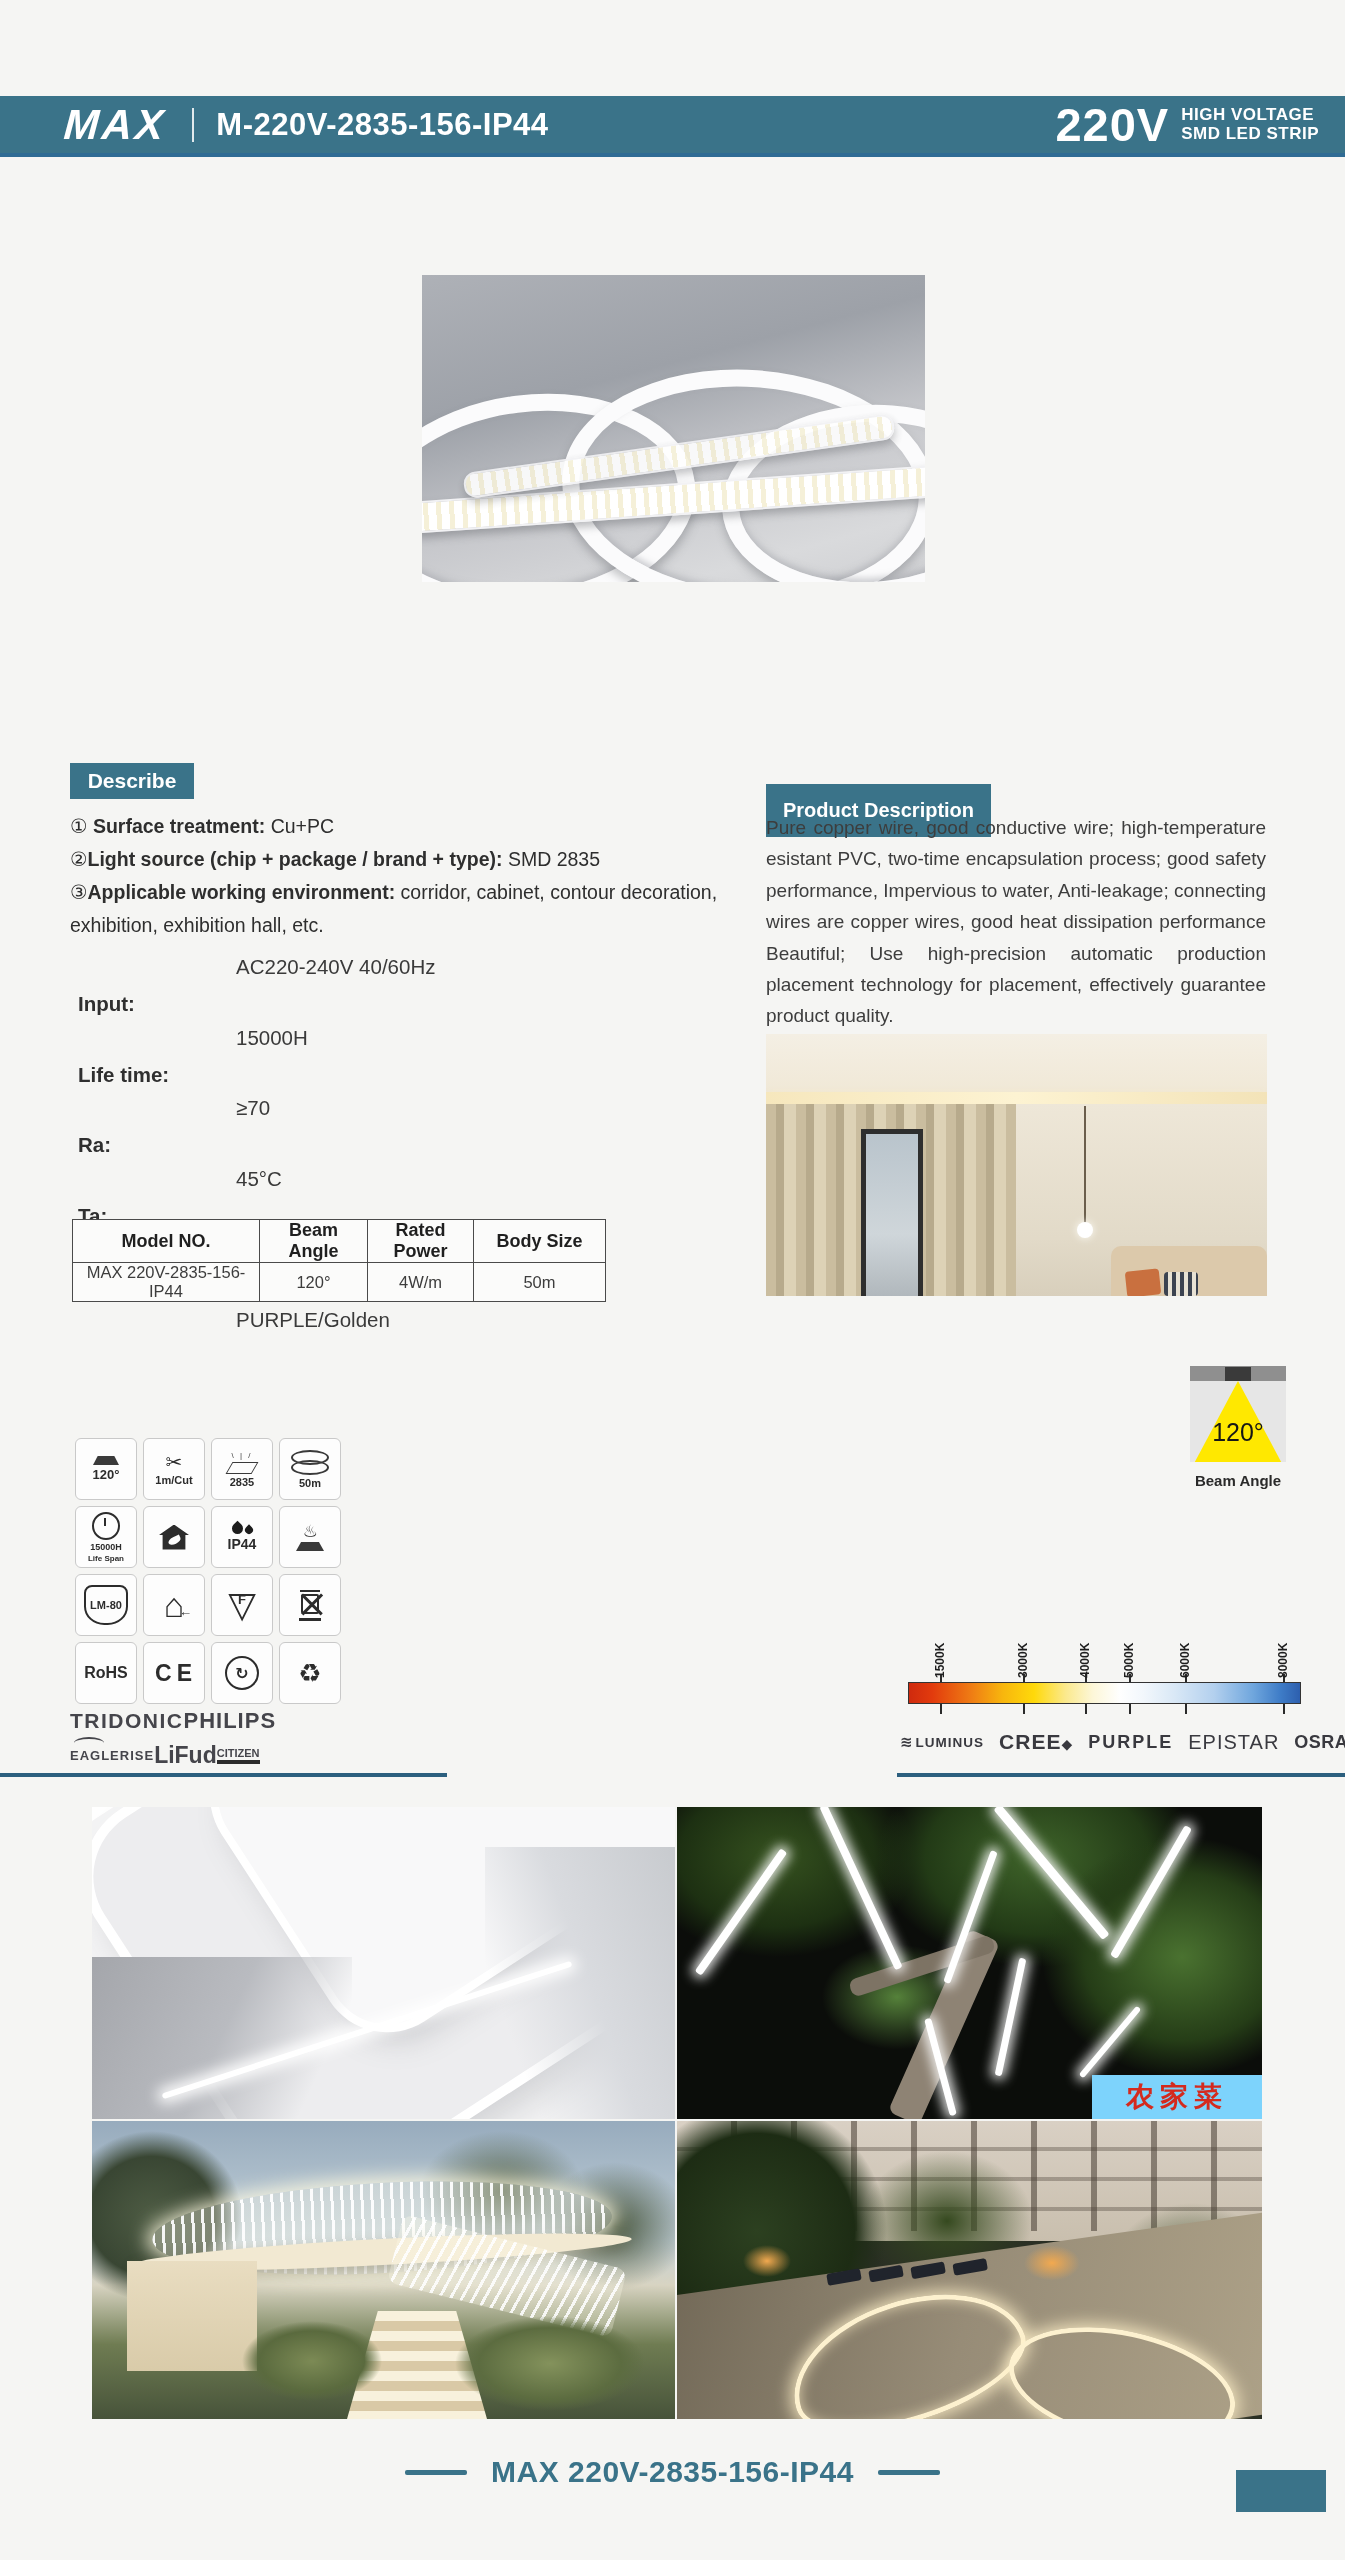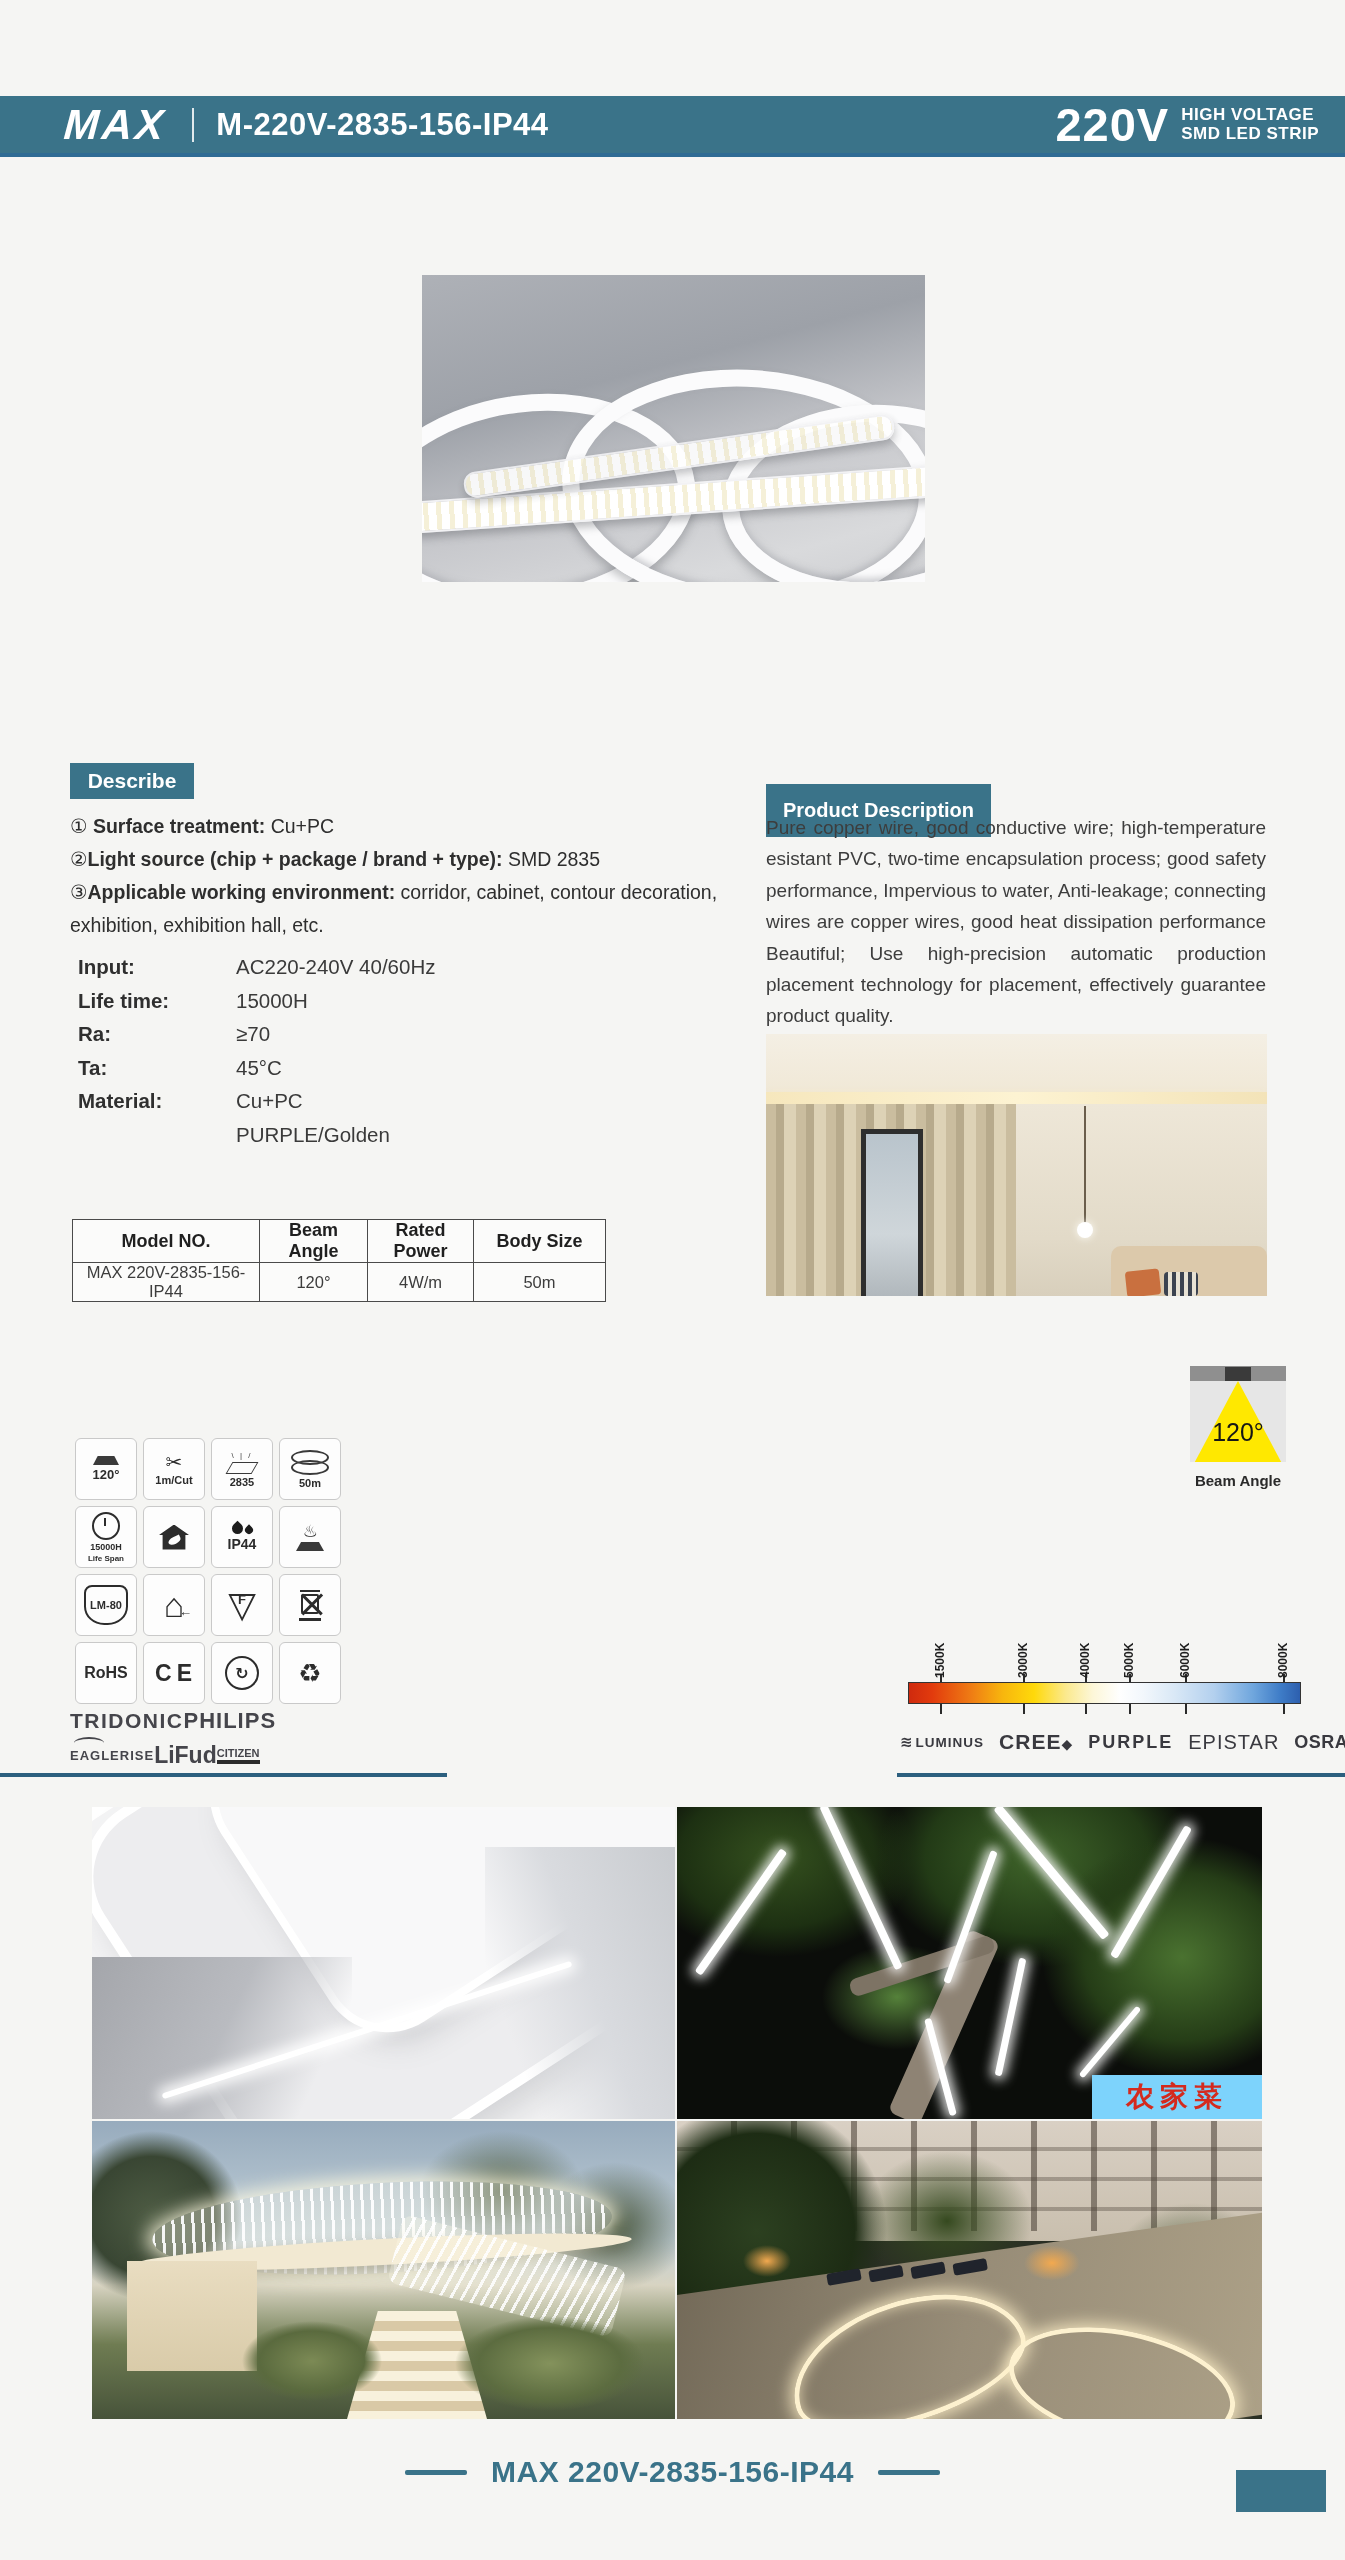--- a/index.html
+++ b/index.html
@@ -33,21 +33,21 @@
   .sec-title{background:#3a7389;color:#fff;font-weight:700;display:flex;align-items:center;
              justify-content:center;}
 
   
   .desc-list{left:70px;top:810px;width:655px;font-size:19.5px;color:#2e2e2e;line-height:33px;}
   .desc-item b{font-weight:700;}
 
   
   .specs{left:78px;top:950px;width:640px;font-size:20.5px;}
   .spec-row{display:flex;line-height:33.5px;}
-  .spec-lab{width:158px;font-weight:700;color:#2f2f2f;}
+  .spec-lab{width:158px;font-weight:700;color:#2f2f2f;margin-top:37px;}
   .spec-val{color:#3a3a3a;}
 
   
   table.spec{position:absolute;left:72px;top:1219px;border-collapse:collapse;background:#fbfbfa;}
   table.spec th,table.spec td{border:1.6px solid #4a4a4a;text-align:center;padding:0 4px;}
   table.spec th{font-size:18px;font-weight:700;color:#1f1f1f;height:37px;}
   table.spec td{font-size:16.5px;color:#3d3d3d;height:37px;}
 
   
   .pdesc-body{left:766px;top:812px;width:500px;font-size:19px;line-height:31.4px;

